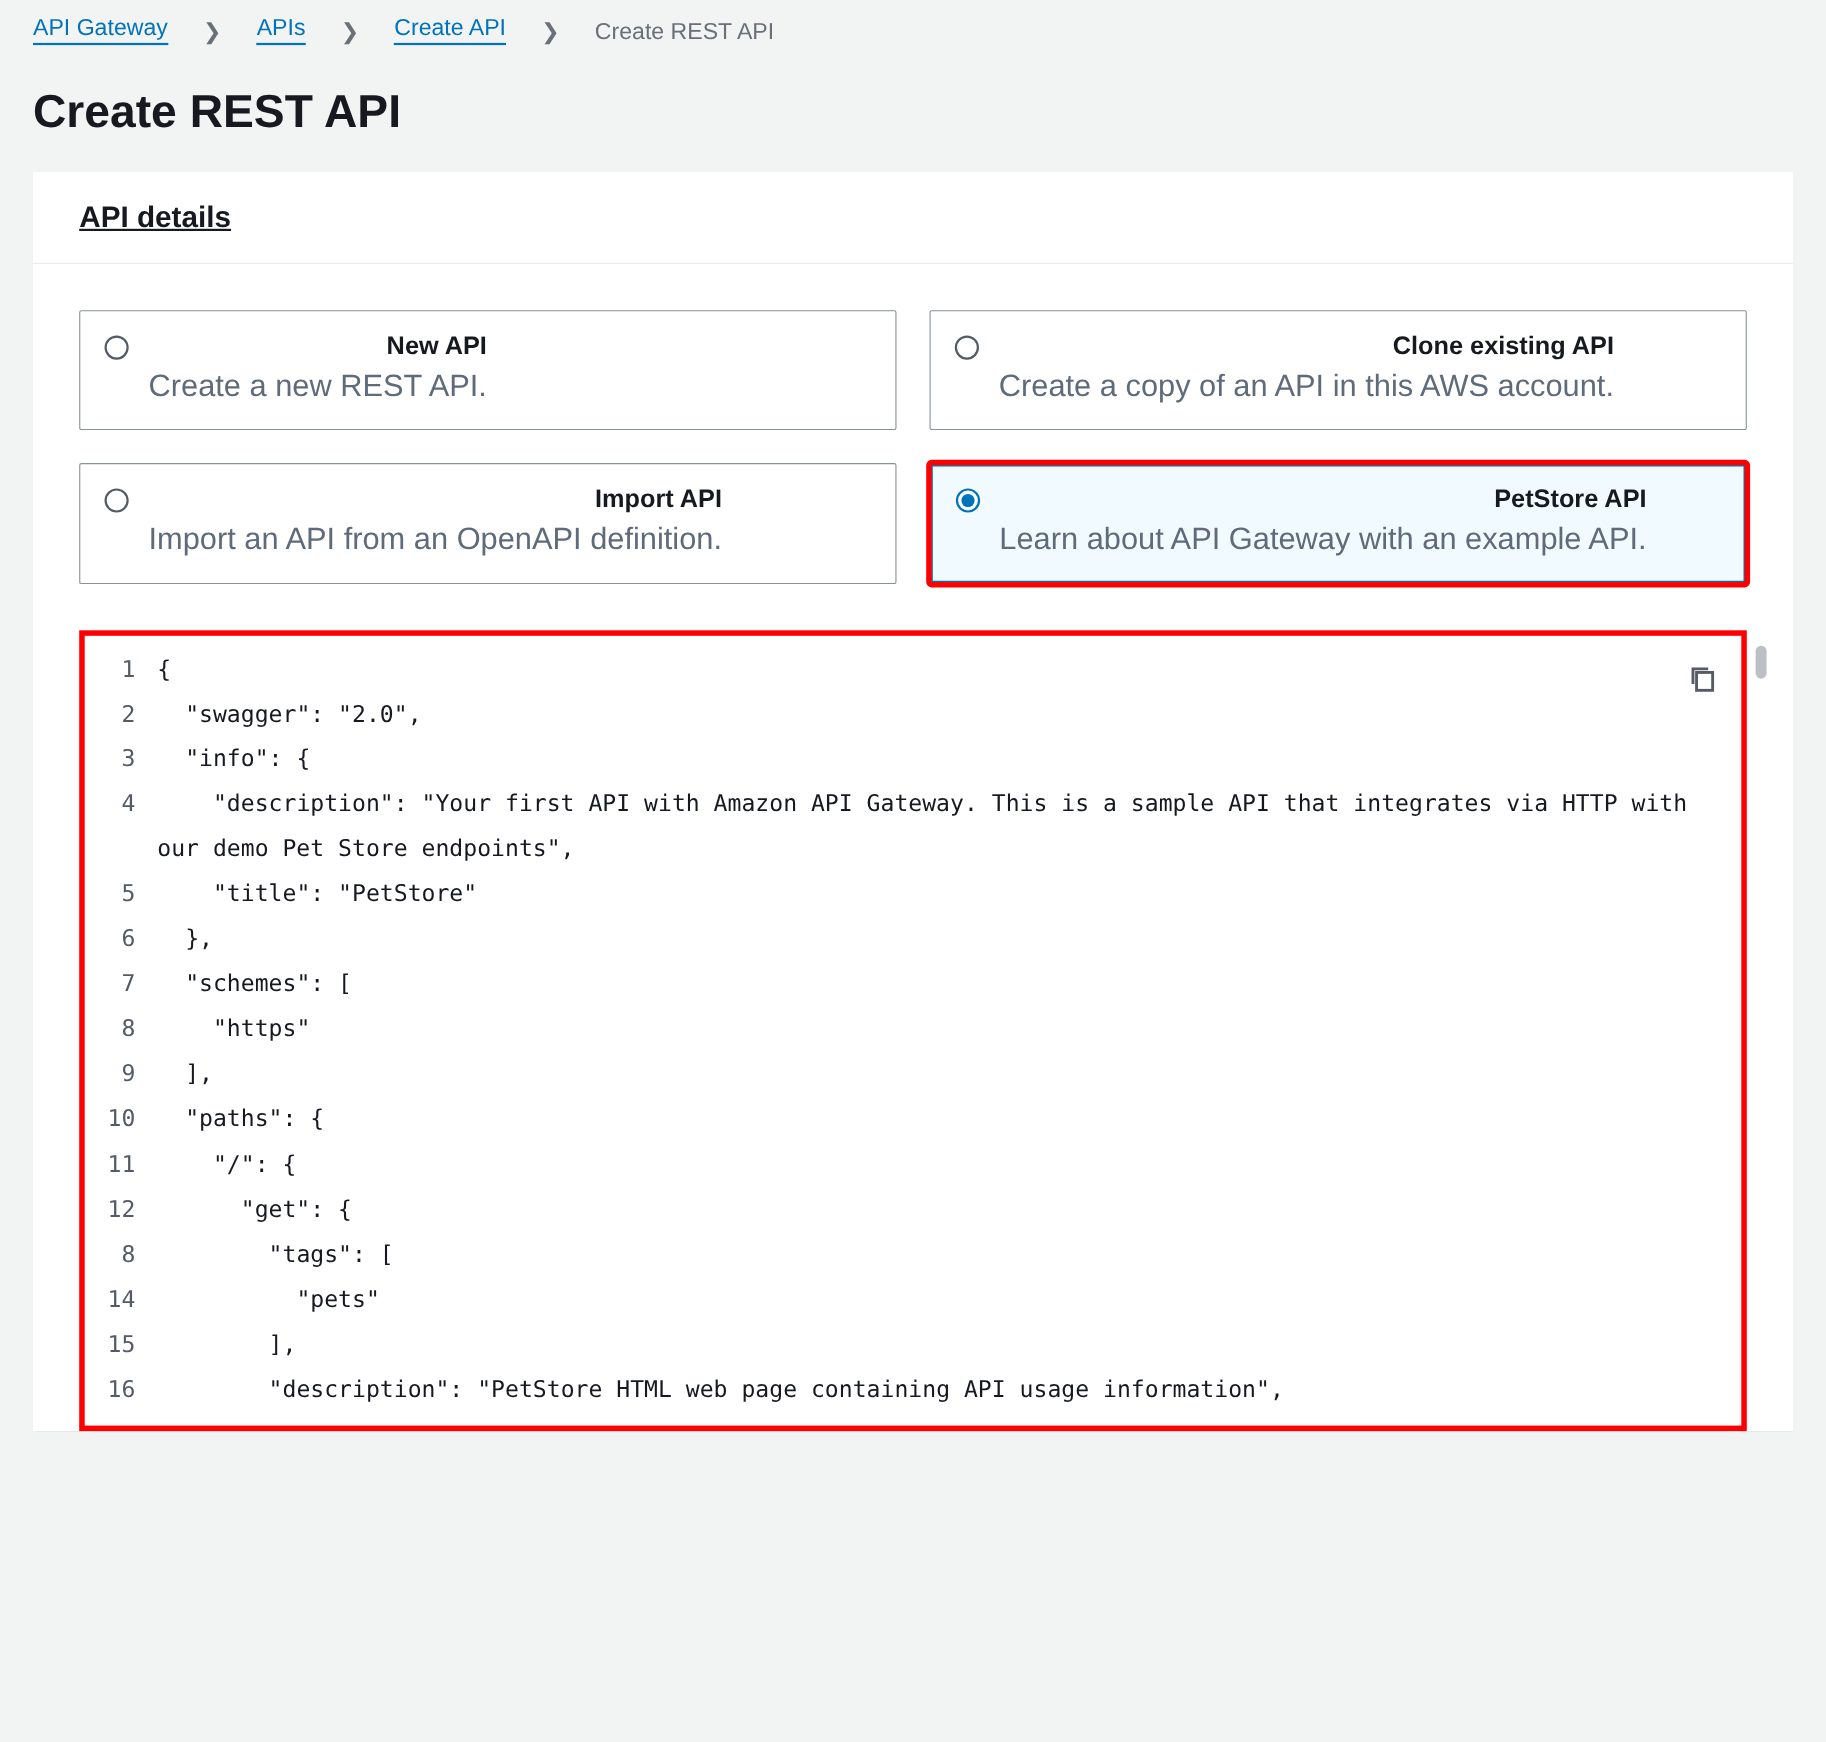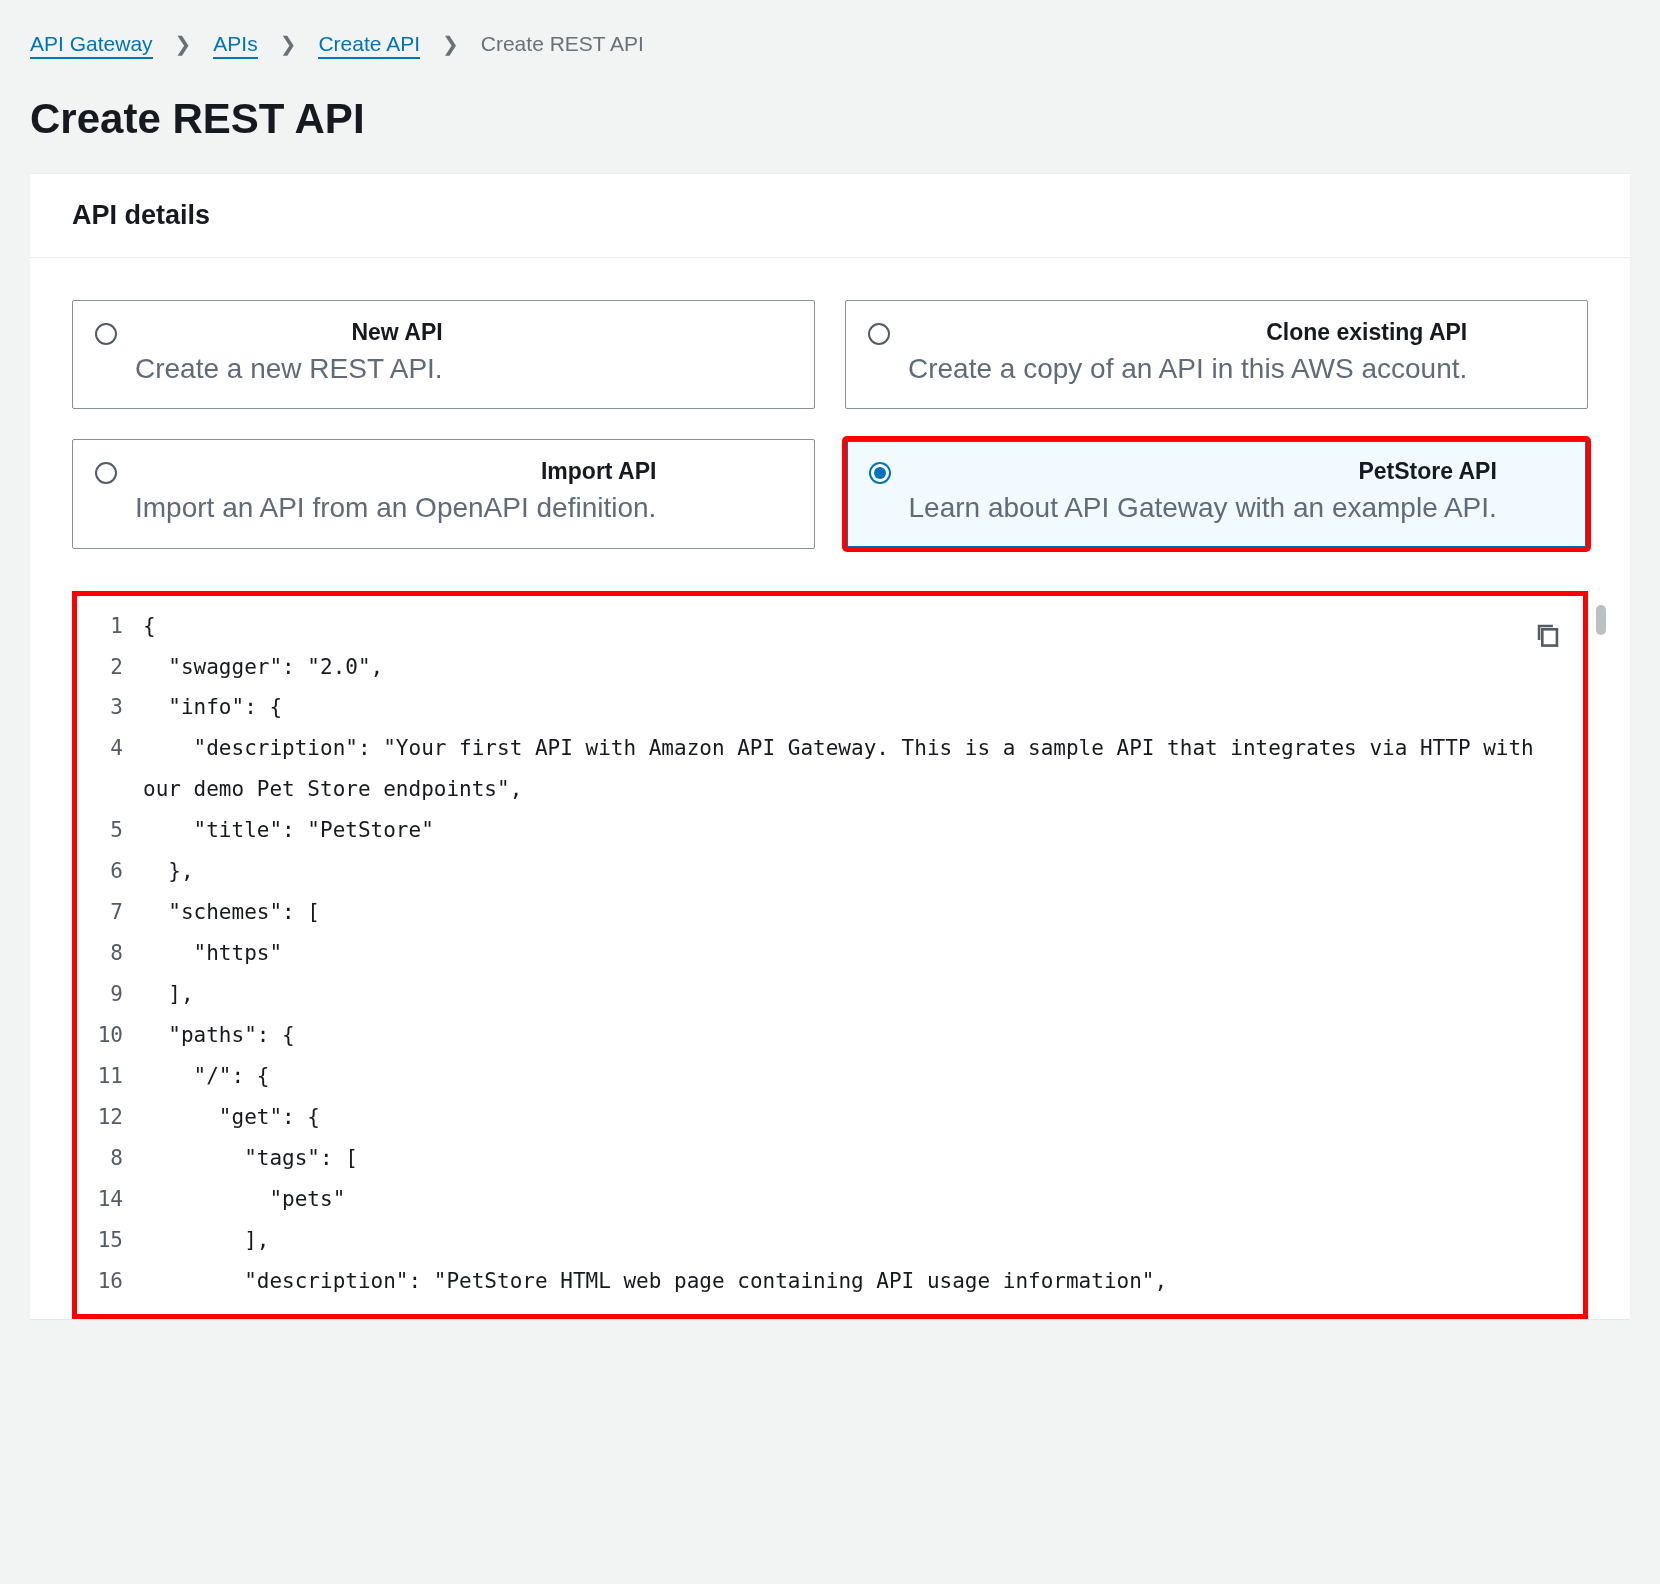--- a/index.html
+++ b/index.html
@@ -6,23 +6,23 @@
   body {
     font-family: "Amazon Ember", "Helvetica Neue", Arial, sans-serif;
     background: #f2f3f3;
     color: #16191f;
     font-size: 20px;
     width: 1660px;
   }
   .page { padding: 0 0 40px 0; }
   .breadcrumb {
     display: flex;
-    align-items: flex-start;
-    gap: 22px;
-    padding: 32px 30px 10px 30px;
+    align-items: flex-end;
+    gap: 32px;
+    padding: 14px 30px 10px 30px;
     font-size: 21px;
   }
   .breadcrumb a {
     color: #0073bb;
     text-decoration: none;
     border-bottom: 2px solid #0073bb;
     padding-bottom: 1px;
   }
   .breadcrumb .sep { color: #687078; font-size: 20px; }
   .breadcrumb .current { color: #687078; }
@@ -34,20 +34,21 @@
   }
   .panel {
     background: #fff;
     margin: 0 30px;
     box-shadow: 0 1px 1px rgba(0,0,0,0.05);
     border-top: 1px solid #eaeded;
   }
   .panel-header {
     padding: 26px 42px;
     border-bottom: 1px solid #eaeded;
+    text-decoration: underline;
   }
   .panel-header h2 {
     font-size: 27px;
     font-weight: 700;
     color: #16191f;
   }
   .options-grid {
     display: grid;
     grid-template-columns: 1fr 1fr;
     gap: 30px;

